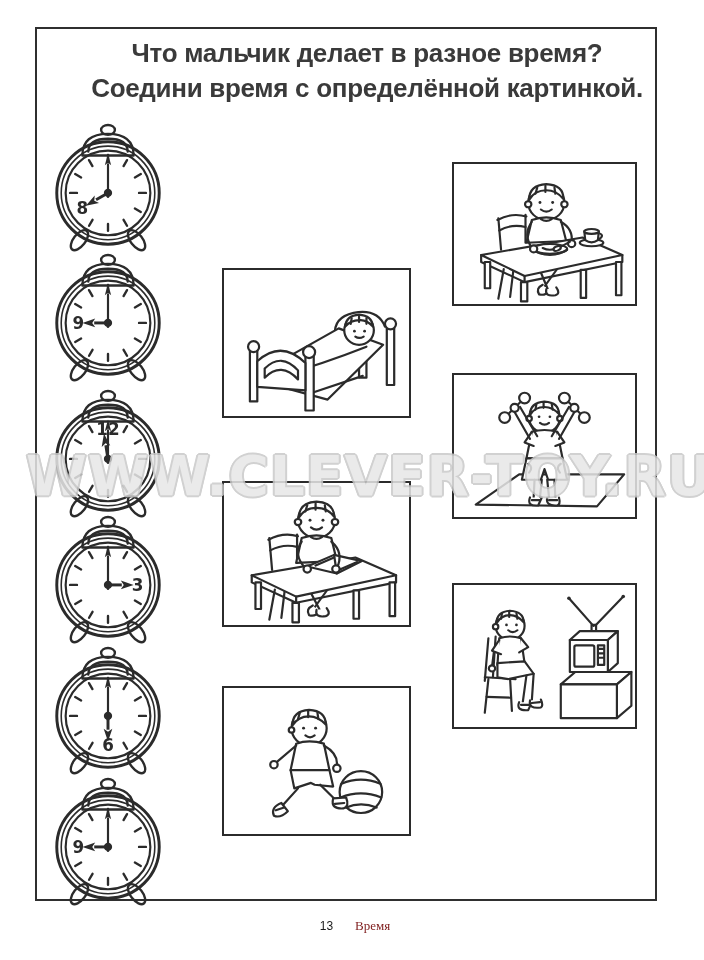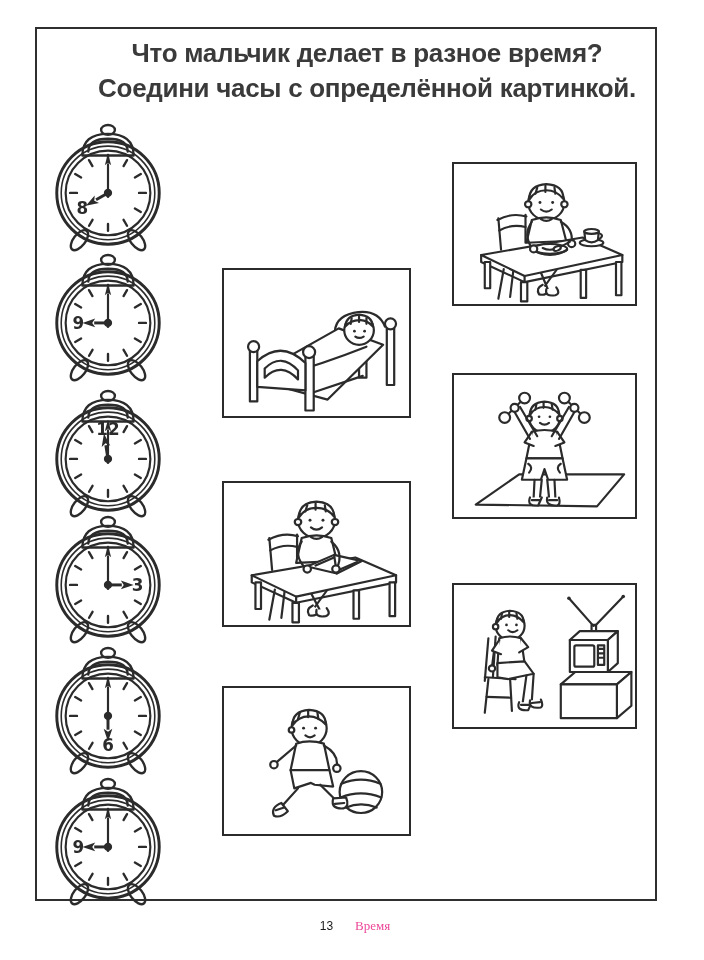--- a/index.html
+++ b/index.html
@@ -15,31 +15,31 @@
   .pic svg{display:block;width:100%;height:100%;}
   .art{stroke:#2b2b2b;stroke-width:2.4;fill:none;stroke-linecap:round;stroke-linejoin:round;}
   .watermark{position:absolute;left:26px;top:444px;width:652px;height:64px;z-index:9;
       text-align:center;white-space:nowrap;pointer-events:none;
       font-family:"DejaVu Sans",sans-serif;font-weight:bold;font-size:55px;letter-spacing:1px;
       color:rgba(255,255,255,0.55);opacity:0.85;
       text-shadow:2px 0 0 #c9c9c9,-2px 0 0 #c9c9c9,0 2px 0 #c9c9c9,0 -2px 0 #c9c9c9,
                   1.4px 1.4px 0 #c9c9c9,-1.4px -1.4px 0 #c9c9c9,1.4px -1.4px 0 #c9c9c9,-1.4px 1.4px 0 #c9c9c9;}
   .footer{position:absolute;left:30px;top:916px;width:650px;text-align:center;color:#1c1c1c;}
   .footer .num{font-size:12px;}
-  .footer .sec{font-size:13px;font-family:"Liberation Serif","DejaVu Serif",serif;margin-left:22px;color:#ec4899;}
+  .footer .sec{font-size:13px;font-family:"Liberation Serif","DejaVu Serif",serif;margin-left:22px;color:#7f1d1d;}
 </style>
 </head>
 <body>
 
 <div class="page">
   <div class="frame"></div>
 
   <div class="title">
     <div>Что мальчик делает в разное время?</div>
-    <div>Соедини часы с определённой картинкой.</div>
+    <div>Соедини время с определённой картинкой.</div>
   </div>
 
   <div class="clock" style="top:122px">
       <svg viewBox="0 0 150 134">
         <ellipse cx="75" cy="8" rx="7" ry="5" fill="#fff" class="art"></ellipse>
         <path d="M49,34 Q49,12 75,12 Q101,12 101,34 Z" fill="#fff" class="art"></path>
         <path d="M55,30 Q55,17 75,17 Q95,17 95,30" class="art"></path>
         <ellipse cx="46" cy="120" rx="6" ry="12" fill="#fff" class="art" transform="rotate(38 46 120)"></ellipse>
         <ellipse cx="104" cy="120" rx="6" ry="12" fill="#fff" class="art" transform="rotate(-38 104 120)"></ellipse>
         <circle cx="75" cy="72" r="52" fill="#fff" class="art" style="stroke-width:3"></circle>
@@ -419,17 +419,18 @@
         <path d="M128,62 L139,52 L181,52 L170,62 Z" fill="#fff"></path>
         <path d="M170,62 L181,52 L181,88 L170,98 Z" fill="#fff"></path>
         <rect x="128" y="62" width="42" height="36" fill="#fff"></rect>
         <rect x="133" y="68" width="22" height="24" rx="2" fill="#fff"></rect>
         <rect x="159" y="68" width="7" height="22" fill="#fff"></rect>
         <path d="M160,72 h5 M160,77 h5 M160,82 h5"></path>
       </g>
     </svg>
   </div>
 
+  <div class="watermark">WWW.CLEVER-TOY.RU</div>
 
   <div class="footer">
     <span class="num">13</span><span class="sec">Время</span>
   </div>
 </div>
 
 </body></html>

